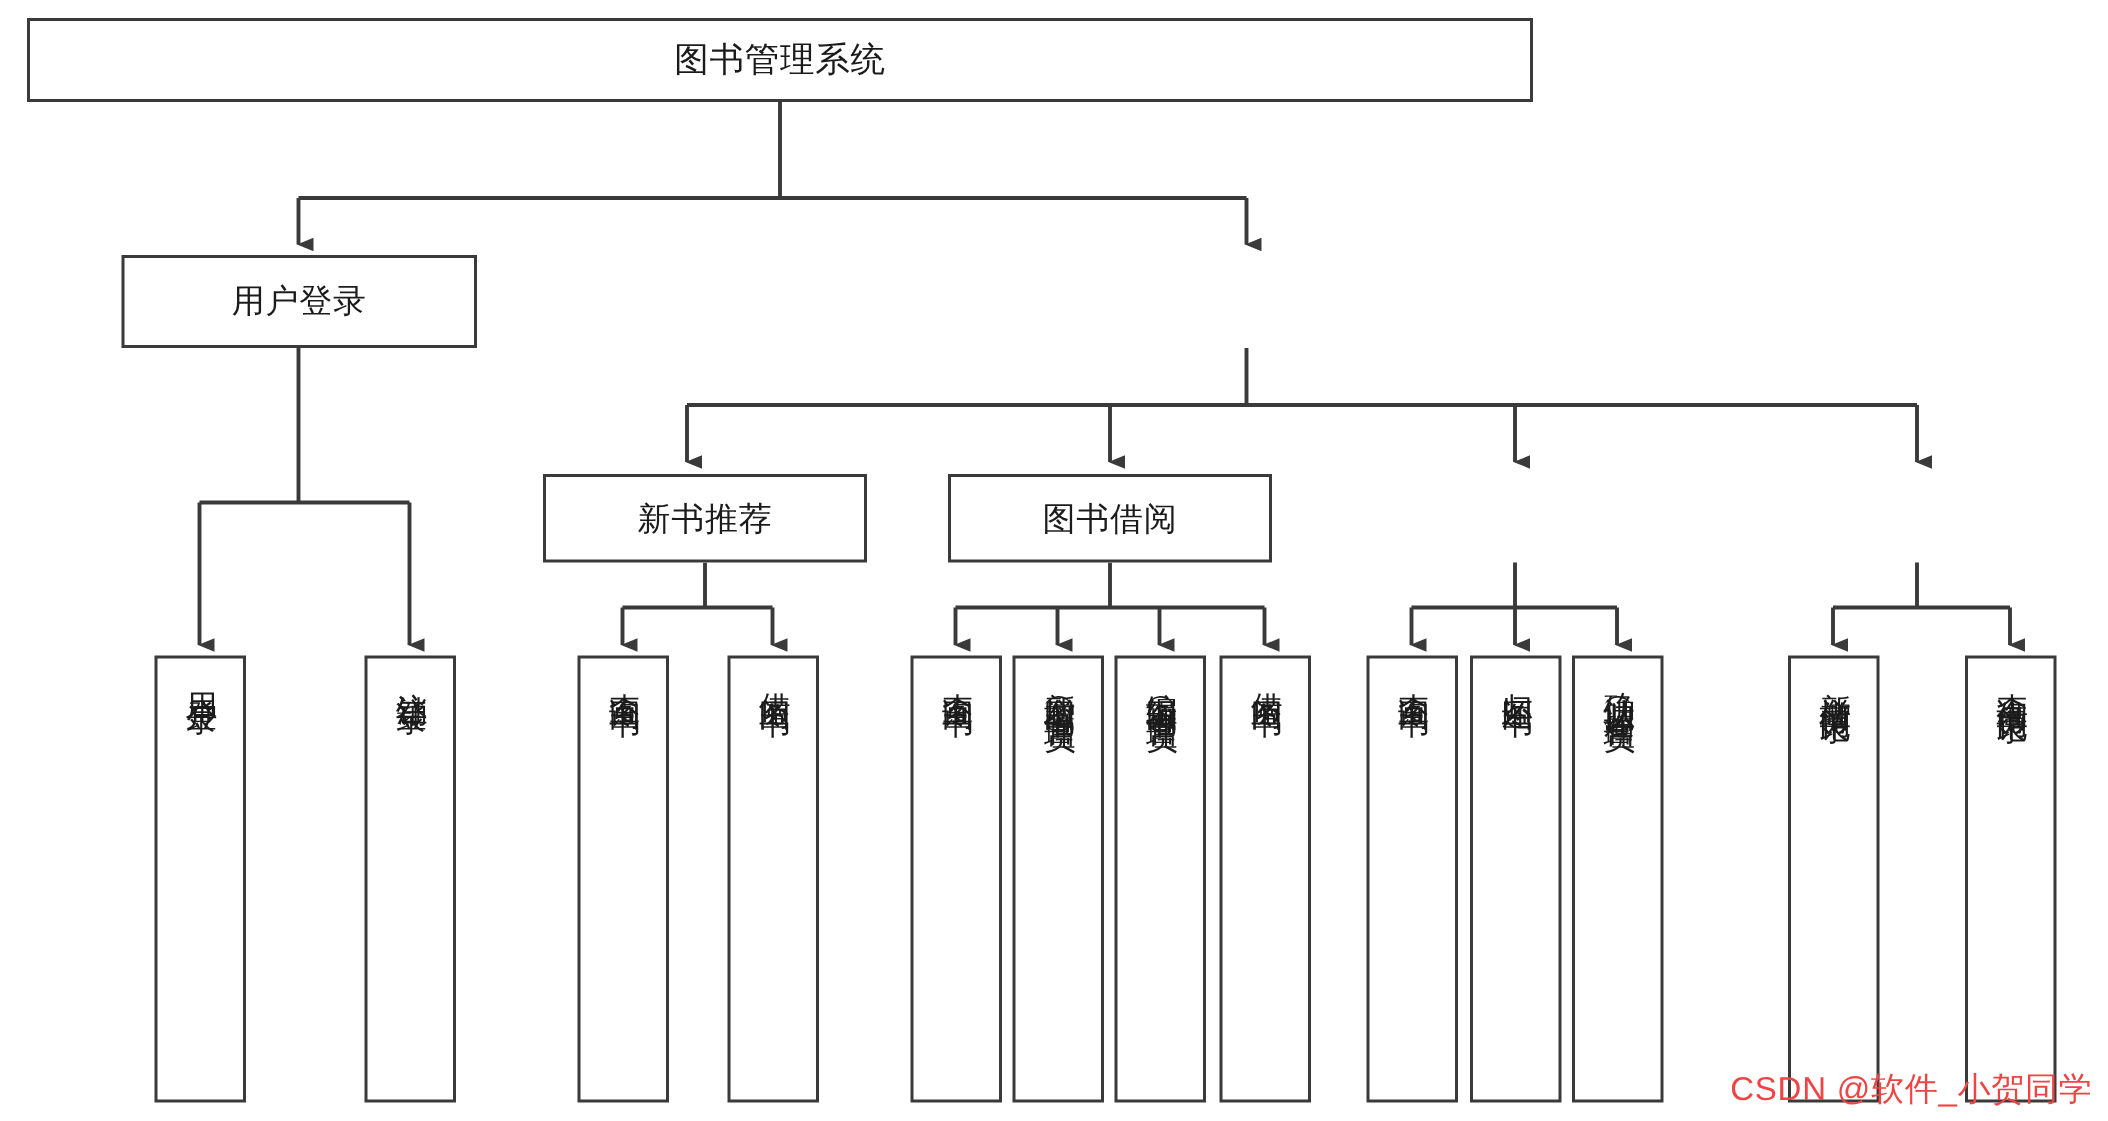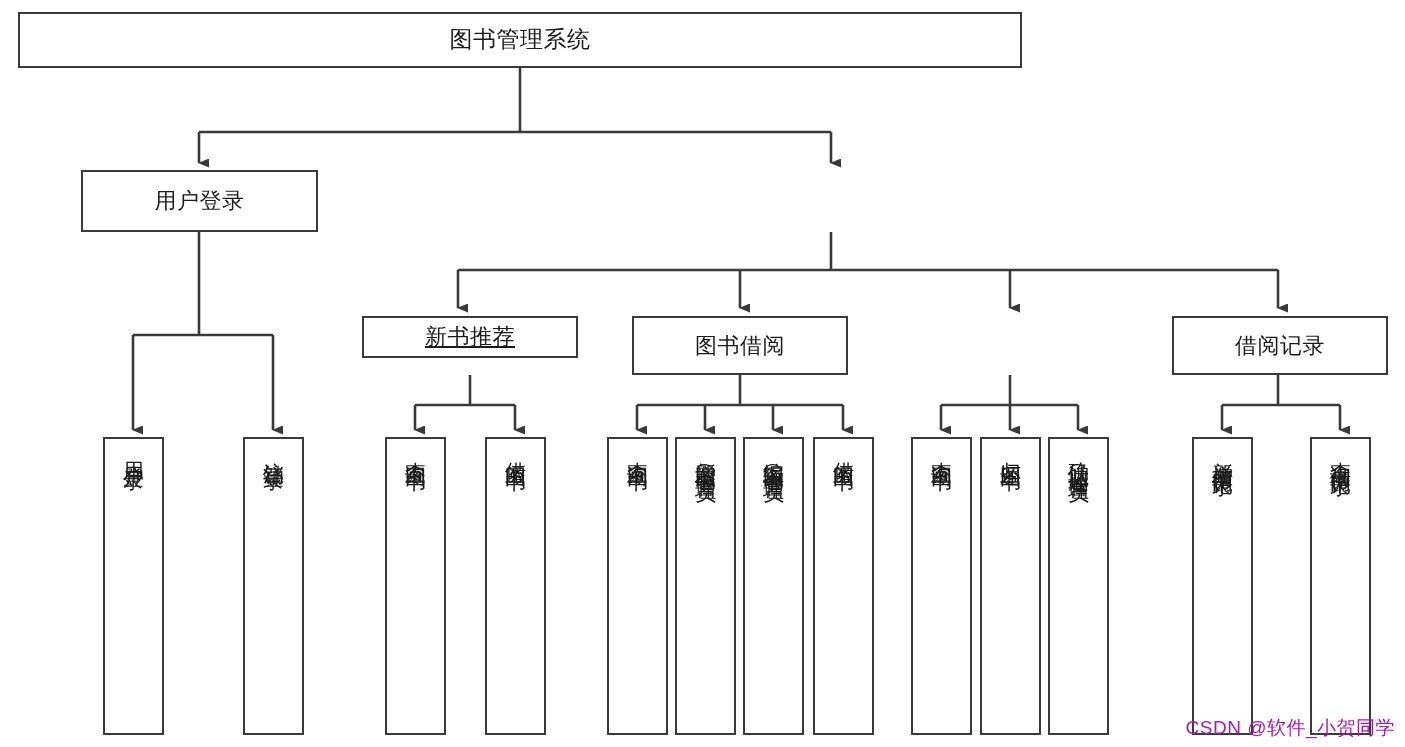--- a/index.html
+++ b/index.html
@@ -57,22 +57,22 @@
     writing-mode: vertical-rl;
     text-orientation: upright;
     font-size: 21px;
     line-height: 1.05;
     letter-spacing: 3px;
   }
   #watermark {
     position: absolute;
     right: 10px;
     bottom: 6px;
-    font-size: 19px;
-    color: #a21caf;
+    font-size: 22px;
+    color: #ef4444;
     letter-spacing: 0.5px;
     white-space: nowrap;
     user-select: none;
   }
 </style>
 </head>
 <body>
 
 <div id="diagram-root">
 
@@ -129,32 +129,29 @@
 
   <div class="node horizontal root" style="left:18px; top:12px; width:1004px; height:56px;">
     <span class="node-label">图书管理系统</span>
   </div>
 
   <div class="node horizontal" style="left:81px; top:170px; width:237px; height:62px;">
     <span class="node-label">用户登录</span>
   </div>
 
 
-  <div class="node horizontal" style="left:362px; top:316px; width:216px; height:42px;text-decoration:underline;">
+  <div class="node horizontal" style="left:362px; top:316px; width:216px; height:59px;">
     <span class="node-label">新书推荐</span>
   </div>
 
   <div class="node horizontal" style="left:632px; top:316px; width:216px; height:59px;">
     <span class="node-label">图书借阅</span>
   </div>
 
 
-  <div class="node horizontal" style="left:1172px; top:316px; width:216px; height:59px;">
-    <span class="node-label">借阅记录</span>
-  </div>
 
   <div class="node vertical" style="left:103px; top:437px; width:61px; height:298px;">
     <span class="node-label">用户登录</span>
   </div>
 
   <div class="node vertical" style="left:243px; top:437px; width:61px; height:298px;">
     <span class="node-label">注销登录</span>
   </div>
 
   <div class="node vertical" style="left:385px; top:437px; width:61px; height:298px;">

